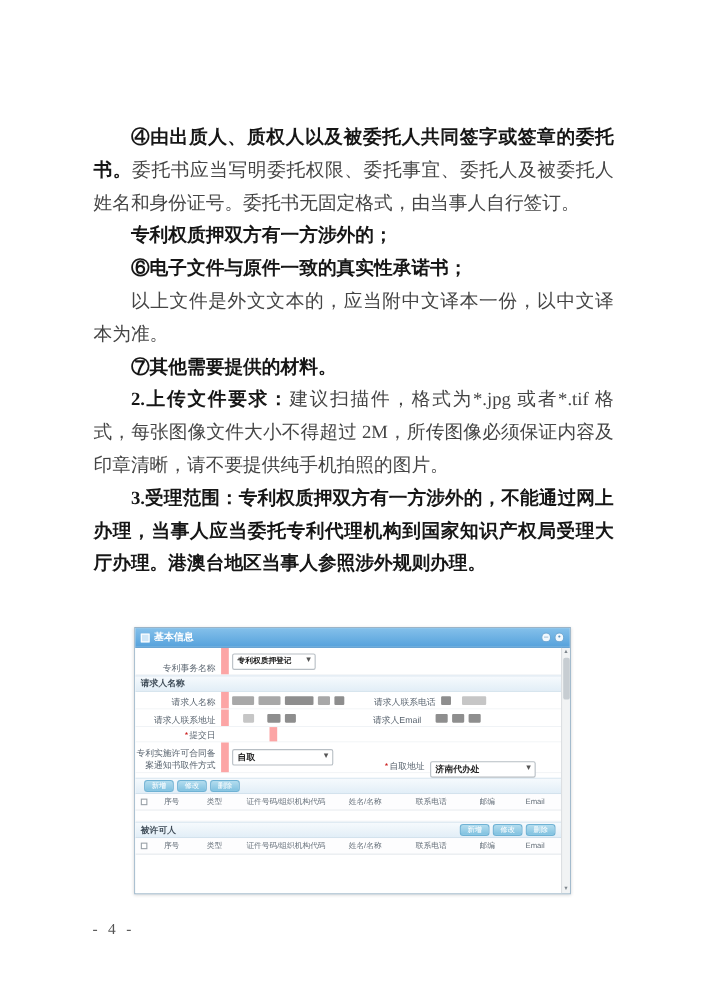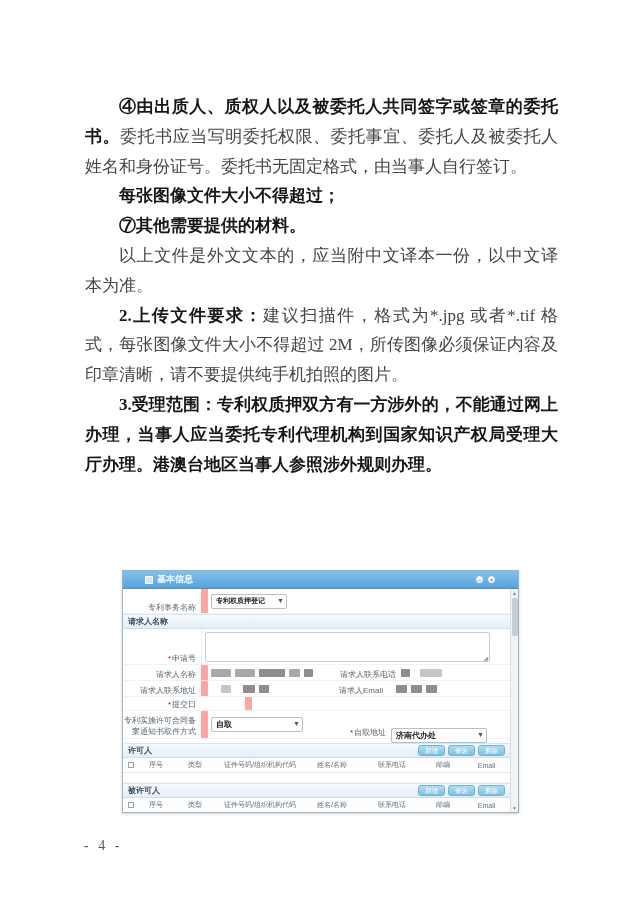--- a/index.html
+++ b/index.html
@@ -6,21 +6,21 @@
   html,body { width:640px; height:905px; }
   body {
     position:relative;
     background:#ffffff;
     font-family:"Liberation Serif", serif;
     overflow:hidden;
   }
 
   
   .doc-text {
-    position:absolute; left:85px; top:92px; width:473px;
+    position:absolute; left:85px; top:110px; width:473px;
     font-size:17px; line-height:29.8px; color:#3f3f3f;
     text-align:justify;
     font-family:Liberation Serif, serif;
   }
   .doc-text p { text-indent:2em; margin:0; }
   .doc-text .b { font-weight:bold; color:#161616; }
   .doc-text .r { font-weight:normal; color:#454545; }
   .spread { letter-spacing:2.5px; color:#3c3c3c; }
 
   .page-number {
@@ -35,21 +35,21 @@
     border:1px solid #9ab4c8;
     background:#ffffff;
     font-family:"Liberation Sans", sans-serif;
     box-shadow:0 1px 3px rgba(0,0,0,.18);
   }
   .form-titlebar {
     height:18px;
     background:linear-gradient(#84c0ea, #56a2dc);
     border-bottom:1px solid #4690c9;
     display:flex; align-items:center;
-    padding:0 22px;
+    padding:0 5px;
     color:#fff; font-size:9px; font-weight:bold;
   }
   .tb-box {
     width:8px; height:8px; border:1px solid #ffffff; background:#cfe7f8;
     margin-right:4px; flex:0 0 auto;
   }
   .tb-spacer { flex:1; }
   .tb-circle {
     width:9px; height:9px; border-radius:50%;
     background:#f2f8fd; border:1px solid #6ea8d4;
@@ -132,23 +132,24 @@
   .vs-thumb { width:6px; height:38px; background:#c7cdd2; border-radius:2px; margin-top:1px; }
   .vs-fill { flex:1; }
 
   .method-lbl { line-height:1.35; }
 </style>
 </head>
 <body>
 
 <div class="doc-text">
   <p><span class="b">④由出质人、质权人以及被委托人共同签字或签章的委托书。</span><span class="r">委托书应当写明委托权限、委托事宜、委托人及被委托人姓名和身份证号。委托书无固定格式，由当事人自行签订。</span></p>
-  <p><span class="b">每张图像文件大小不得超过；</span></p>
+  <p><span class="b">专利权质押双方有一方涉外的；</span></p>
+  <p><span class="b">⑥电子文件与原件一致的真实性承诺书；</span></p>
+  <p><span class="r">以上文件是外文文本的，应当附中文译本一份，以中文译本为准。</span></p>
   <p><span class="b">⑦其他需要提供的材料。</span></p>
-  <p><span class="r">以上文件是外文文本的，应当附中文译本一份，以中文译本为准。</span></p>
   <p><span class="b">2.上传文件要求：</span><span class="r">建议扫描件，格式为*.jpg 或者*.tif 格式，每张图像文件大小不得超过 2M，所传图像必须保证内容及印章清晰，请不要提供纯手机拍照的图片。</span></p>
   <p><span class="b">3.受理范围：专利权质押双方有一方涉外的，不能通过网上办理，当事人应当委托专利代理机构到国家知识产权局受理大厅办理。港澳台地区当事人参照涉外规则办理。</span></p>
 </div>
 
 <div class="form-window">
 
   <div class="form-titlebar">
     <span class="tb-box"></span>
     <span>基本信息</span>
     <span class="tb-spacer"></span>
@@ -165,28 +166,20 @@
           <span>专利权质押登记</span>
           <span class="caret">▼</span>
         </div>
       </div>
     </div>
 
     <div class="section-bar">
       <span class="sb-title">请求人名称</span>
     </div>
 
-    <div class="frow" style="height:36px;">
-      <div class="lbl"><span class="req">*</span><span>申请号</span></div>
-      <div class="ta-wrap">
-        <div class="ta">
-          <span class="grip">◢</span>
-        </div>
-      </div>
-    </div>
 
     <div class="frow" style="height:16px;">
       <div class="lbl">请求人名称</div>
       <div class="val">
         <div class="red-blocks">
           <span class="rb m" style="width:20px;"></span>
             <span class="rb m" style="width:20px;"></span>
             <span class="rb d" style="width:26px;"></span>
             <span class="rb m" style="width:11px;"></span>
             <span class="rb d" style="width:9px;"></span>
@@ -238,21 +231,20 @@
         <div class="sel" style="width:96px;margin-top:21px;">
           <span>济南代办处</span>
           <span class="caret">▼</span>
         </div>
       </div>
     </div>
 
     <div class="spacer4"></div>
 
     <div class="section-bar">
-      <span class="sb-title">许可人</span>
       <span class="mini-btn">新增</span>
       <span class="mini-btn">修改</span>
       <span class="mini-btn">删除</span>
     </div>
     <div class="thead">
       <div class="c-check">
           <span class="cbx"></span>
         </div>
       <div class="c-seq">序号</div>
       <div class="c-type">类型</div>

